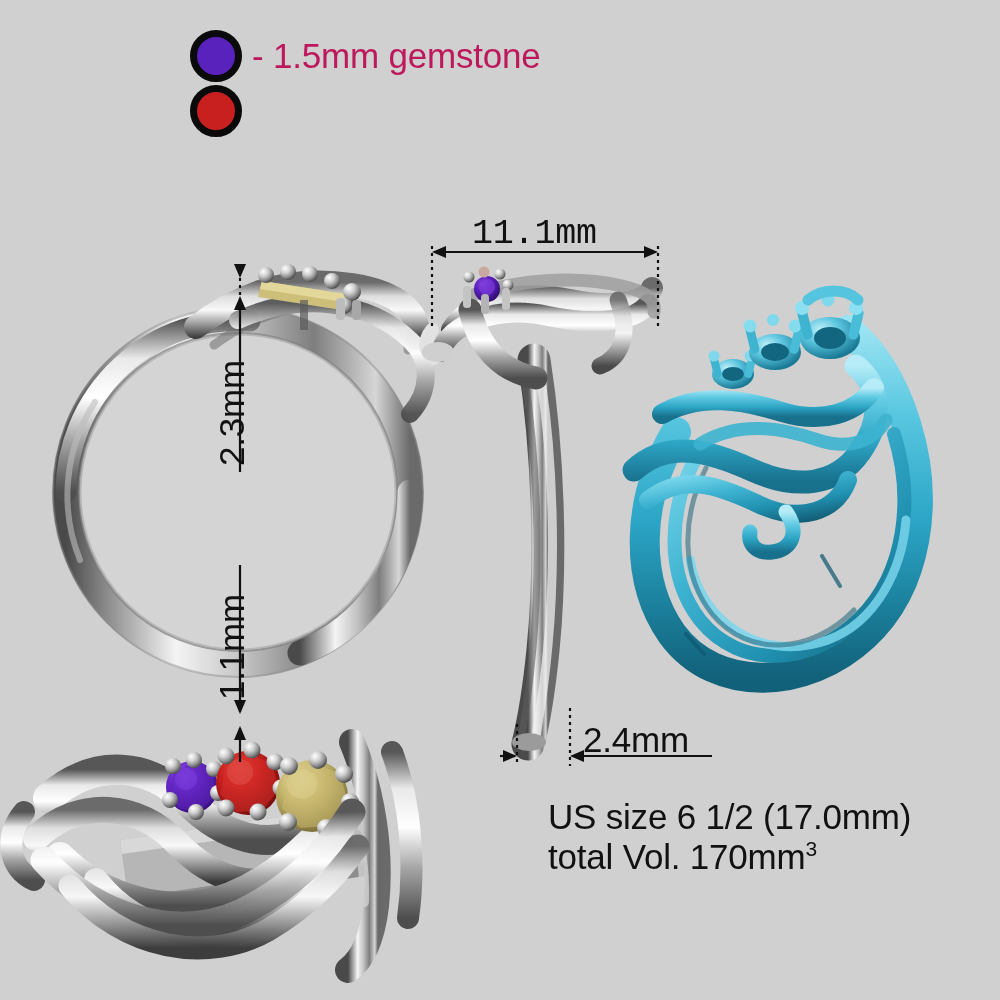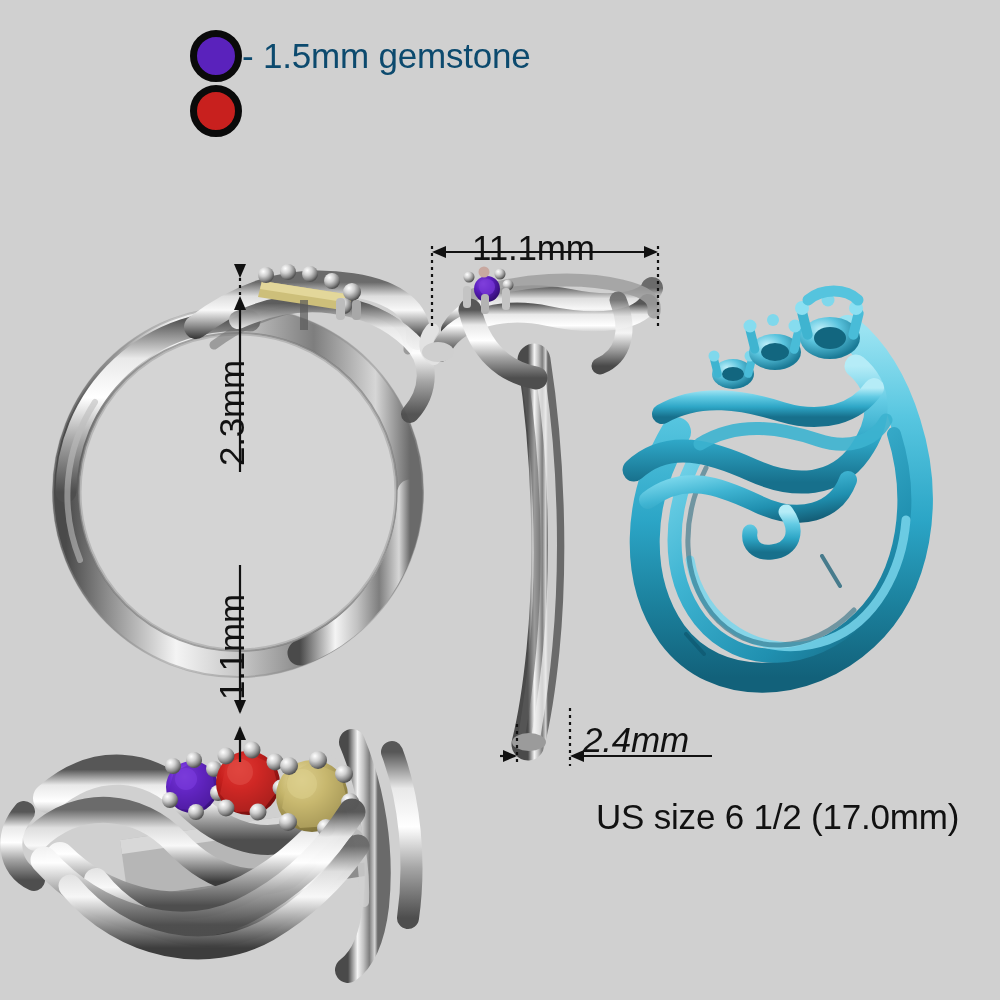--- a/index.html
+++ b/index.html
@@ -38,22 +38,23 @@
   }
   .legend-swatch {
     width: 52px;
     height: 52px;
     border-radius: 50%;
     border: 7px solid #0a0a0a;
     box-sizing: border-box;
     flex: 0 0 auto;
   }
   .legend-label {
+    margin-left: 10px;
     font-size: 35px;
-    color: #0c4a6e;
+    color: #be185d;
     white-space: nowrap;
     letter-spacing: -0.2px;
   }
 
   
   .dim-text {
     position: absolute;
     font-size: 35px;
     color: #111;
     white-space: nowrap;
@@ -65,21 +66,20 @@
   }
   .spec-block {
     position: absolute;
     left: 548px;
     top: 797px;
     font-size: 35px;
     color: #111;
     line-height: 1.14;
     white-space: nowrap;
     letter-spacing: -0.2px;
-    margin-left: 48px;
   }
   .spec-block sup {
     font-size: 0.6em;
     vertical-align: super;
   }
 </style>
 </head>
 <body>
 
 <div id="stage" style="background: rgb(208, 208, 208);">
@@ -398,25 +398,26 @@
       <span class="legend-swatch" style="background:#5a22bc"></span>
       <span class="legend-label">- 1.5mm gemstone</span>
     </div>
 
     <div class="legend-row">
       <span class="legend-swatch" style="background:#c8201e"></span>
     </div>
 
   </div>
 
-  <div class="dim-text" style="left:472px; top:228px;">11.1mm</div>
+  <div class="dim-text" style="left:472px; top:214px;font-family:Liberation Mono, monospace;">11.1mm</div>
 
   <div class="dim-text vert" style="left:212px; top:466px;">2.3mm</div>
 
   <div class="dim-text vert" style="left:212px; top:700px;">1.1mm</div>
 
-  <div class="dim-text" style="left:583px; top:720px;font-style:italic;">2.4mm</div>
+  <div class="dim-text" style="left:583px; top:720px;">2.4mm</div>
 
   <div class="spec-block">
     <div>US size 6 1/2 (17.0mm)</div>
+    <div><span>total Vol. 170mm</span><sup>3</sup></div>
   </div>
 
 </div>
 
 </body></html>

